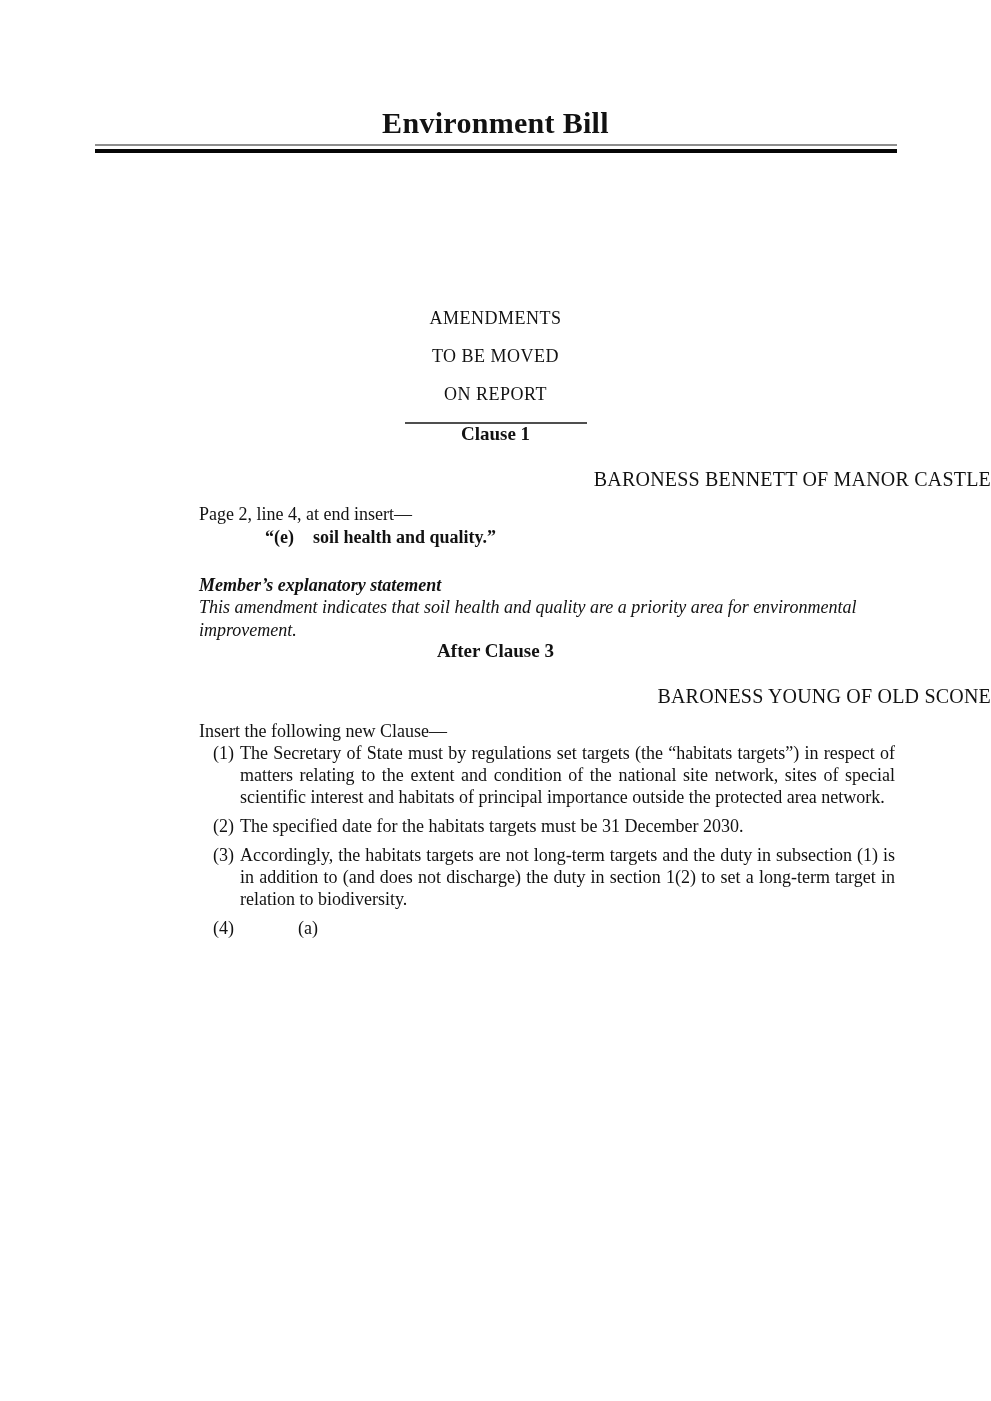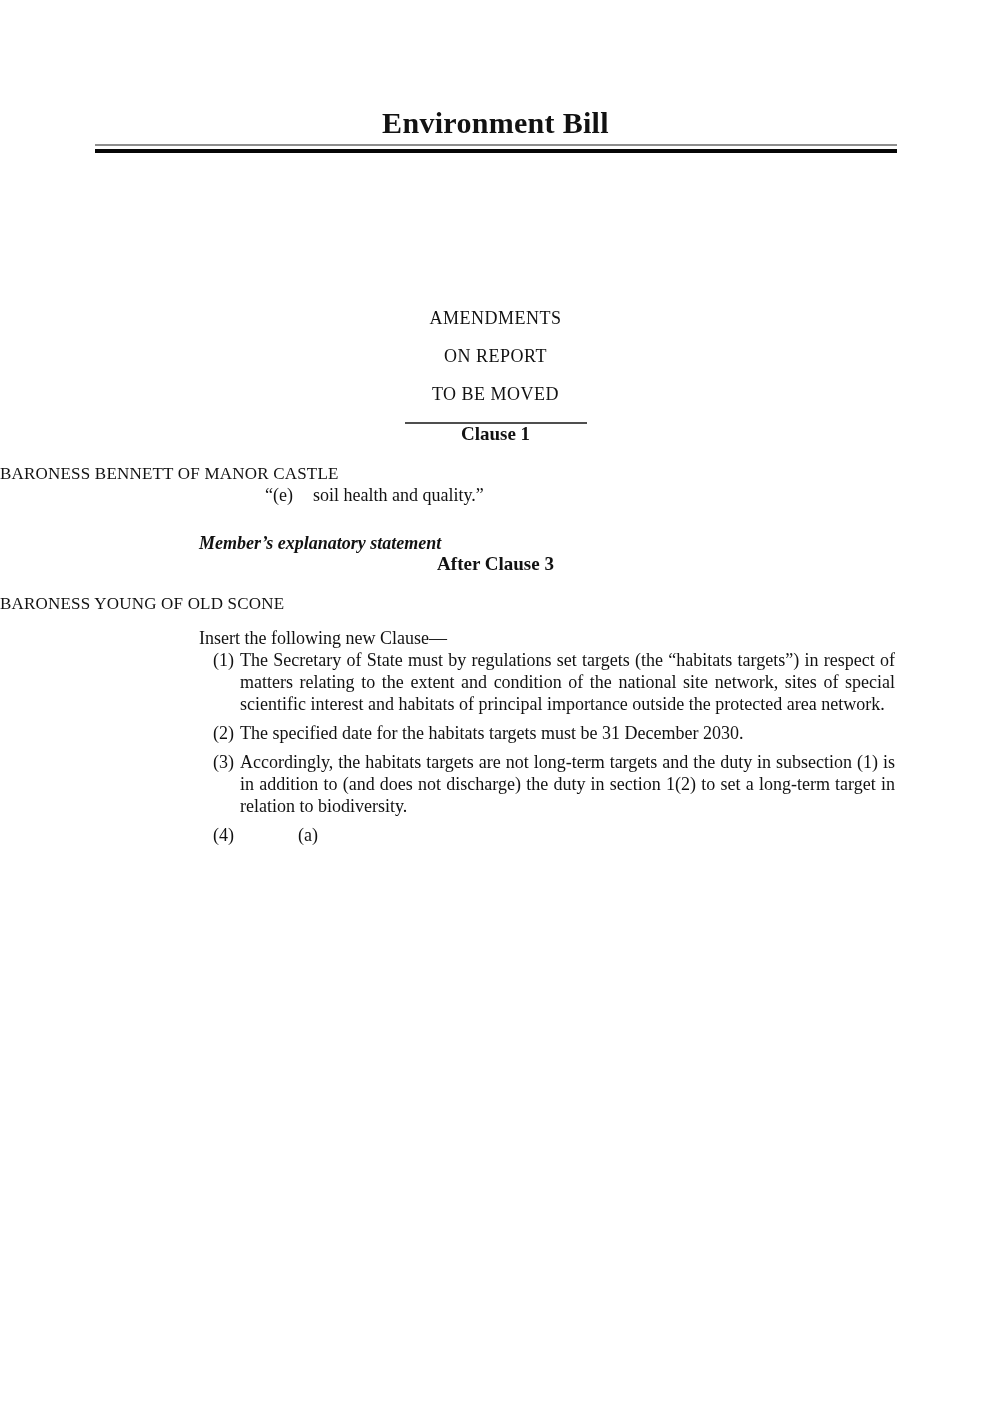--- a/index.html
+++ b/index.html
@@ -43,33 +43,33 @@
   .sec-heading {
     margin: 0;
     text-align: center;
     font-size: 19px;
     line-height: 19px;
     font-weight: 700;
   }
   .sec-heading.first { }
   .sec-heading.second { }
   .sponsor {
-    margin-top: 21px;
-    text-align: left;
-    font-size: 17px;
+    margin-top: 27px;
+    text-align: right;
+    font-size: 20px;
     line-height: 19px;
     letter-spacing: 0.2px;
   }
   .doc-body {
     margin: 0 96px 0 199px;
     font-size: 18px;
     line-height: 22px;
   }
   .instruction { margin: 14px 0 0 0; }
-  .amendment-line { margin: 1px 0 0 0; padding-left: 66px; }
+  .amendment-line { margin: 1px 0 0 0; padding-left: 66px; font-weight: bold; }
   .amendment-line .marker { display: inline-block; width: 48px; }
   .explanatory { margin-top: 26px; }
   .exp-head { margin: 0; font-weight: 700; font-style: italic; }
   .exp-text { margin: 0; font-style: italic; line-height: 22.5px; }
   .new-clause-title { margin: 2px 0 11px 0; font-weight: 700; }
   .subsection {
     position: relative;
     padding-left: 41px;
     margin: 0 0 7px 0;
     text-align: justify;
@@ -96,35 +96,37 @@
 </head>
 <body>
 
 <div class="page">
 
   <h1 class="title">Environment Bill</h1>
   <div class="rule-double"></div>
 
   <div class="banner">
     <p>AMENDMENTS</p>
+    <p>TO BE MOVED</p>
     <p>ON REPORT</p>
-    <p>TO BE MOVED</p>
   </div>
 
   <div class="short-rule"></div>
 
   <section>
     <h2 class="sec-heading first">Clause 1</h2>
     <div class="sponsor">BARONESS BENNETT OF MANOR CASTLE</div>
     <div class="doc-body">
+      <p class="instruction">Page 2, line 4, at end insert—</p>
       <p class="amendment-line">
         <span class="marker">“(e)</span><span>soil health and quality.”</span>
       </p>
       <div class="explanatory">
         <p class="exp-head">Member’s explanatory statement</p>
+        <p class="exp-text">This amendment indicates that soil health and quality are a priority area for environmental improvement.</p>
       </div>
     </div>
   </section>
 
   <section>
     <h2 class="sec-heading second">After Clause 3</h2>
     <div class="sponsor">BARONESS YOUNG OF OLD SCONE</div>
     <div class="doc-body">
       <p class="instruction">Insert the following new Clause—</p>
 

